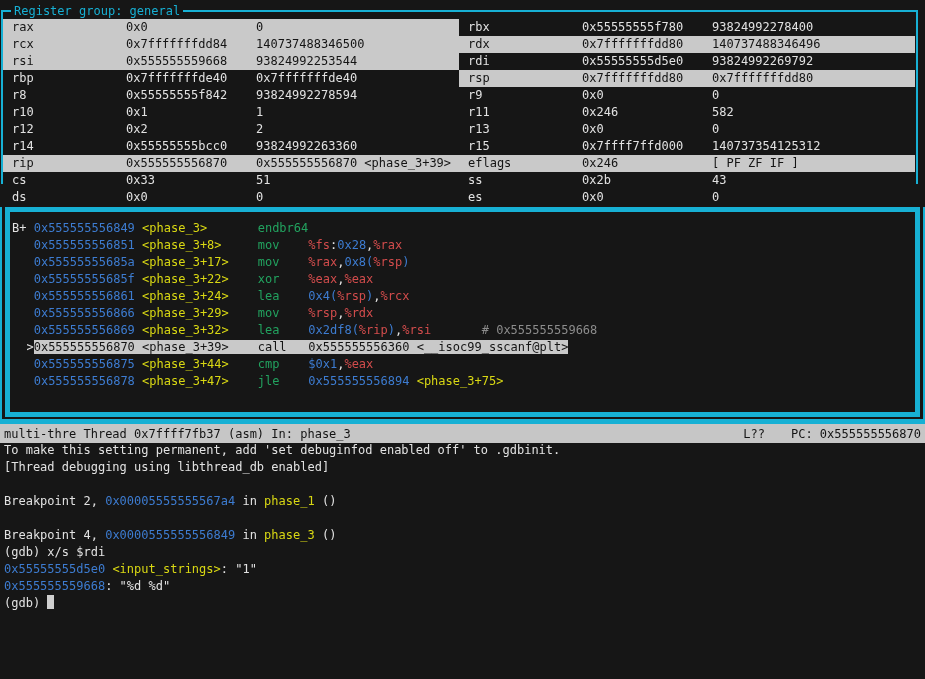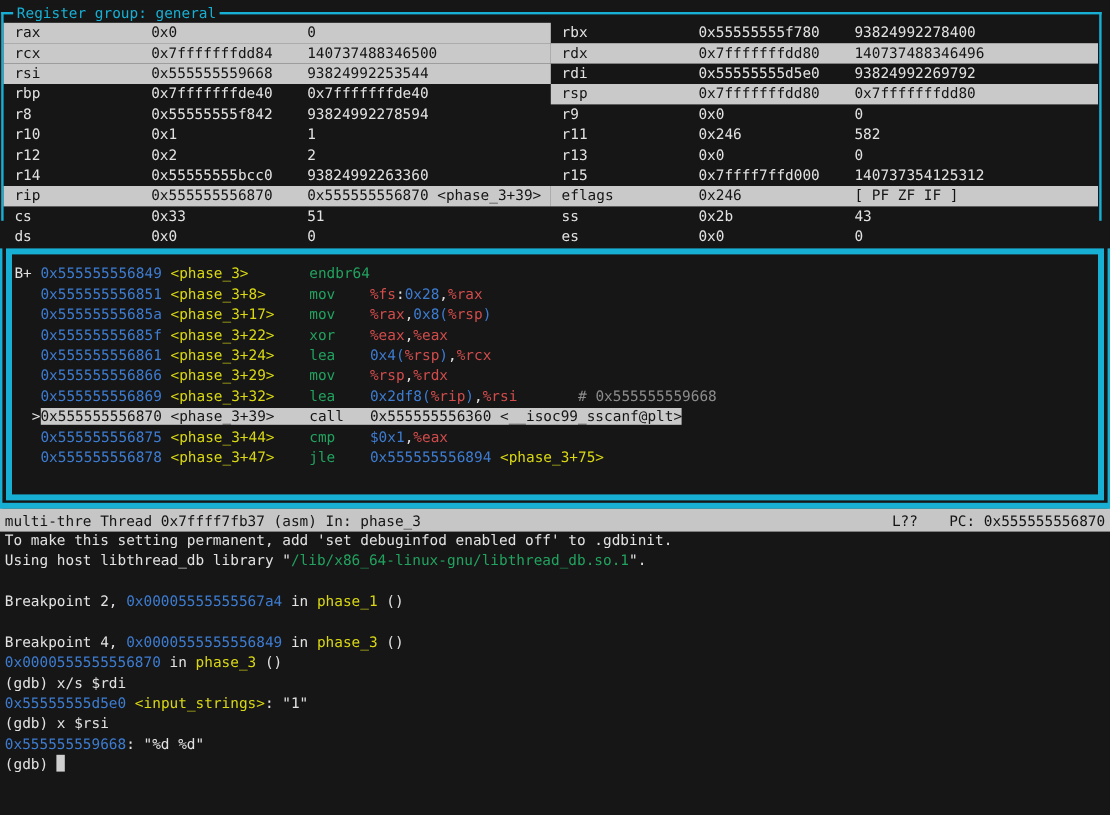--- a/index.html
+++ b/index.html
@@ -206,24 +206,22 @@
   <span>multi-thre Thread 0x7ffff7fb37 (asm) In: phase_3</span>
   <span class="status-right">
     <span>L??</span>
     <span class="status-gap"></span>
     <span>PC: 0x555555556870</span>
   </span>
 </div>
 
 <div class="console">
     <div class="con-line"><span class="tok-fg">To make this setting permanent, add 'set debuginfod enabled off' to .gdbinit.</span></div>
-    <div class="con-line"><span class="tok-fg">Using host libthread_db library "</span><span class="tok-green">/lib/x86_64-linux-gnu/libthread_db.so.1</span><span class="tok-fg">".</span></div>
+    <div class="con-line"><span class="tok-fg">[Thread debugging using libthread_db enabled]</span></div>
     <div class="con-line"></div>
     <div class="con-line"><span class="tok-fg">Breakpoint 2, </span><span class="tok-blue">0x00005555555567a4</span><span class="tok-fg"> in </span><span class="tok-yellow">phase_1</span><span class="tok-fg"> ()</span></div>
     <div class="con-line"></div>
     <div class="con-line"><span class="tok-fg">Breakpoint 4, </span><span class="tok-blue">0x0000555555556849</span><span class="tok-fg"> in </span><span class="tok-yellow">phase_3</span><span class="tok-fg"> ()</span></div>
-    <div class="con-line"><span class="tok-blue">0x0000555555556870</span><span class="tok-fg"> in </span><span class="tok-yellow">phase_3</span><span class="tok-fg"> ()</span></div>
     <div class="con-line"><span class="tok-fg">(gdb) x/s $rdi</span></div>
     <div class="con-line"><span class="tok-blue">0x55555555d5e0</span><span class="tok-fg"> </span><span class="tok-yellow">&lt;input_strings&gt;</span><span class="tok-fg">: "1"</span></div>
-    <div class="con-line"><span class="tok-fg">(gdb) x $rsi</span></div>
     <div class="con-line"><span class="tok-blue">0x555555559668</span><span class="tok-fg">: "%d %d"</span></div>
     <div class="con-line"><span class="tok-fg">(gdb) </span><span class="cursor"></span></div>
   </div>
 
 </body></html>

